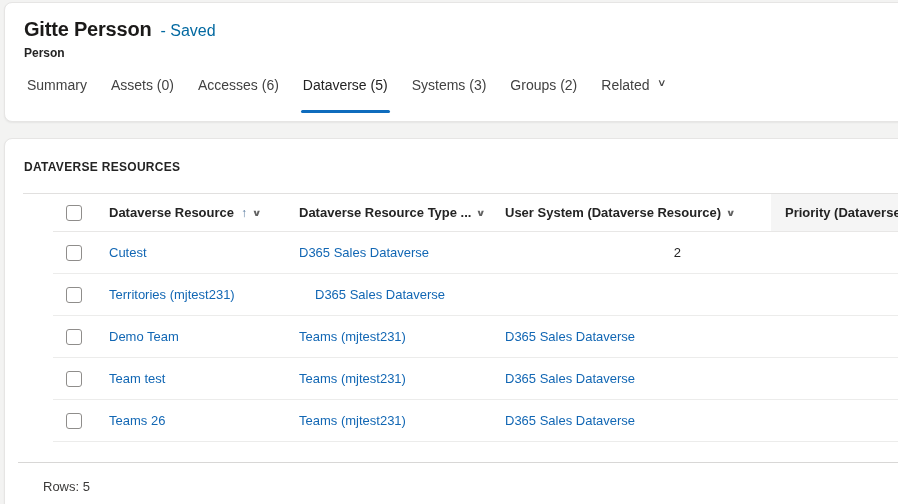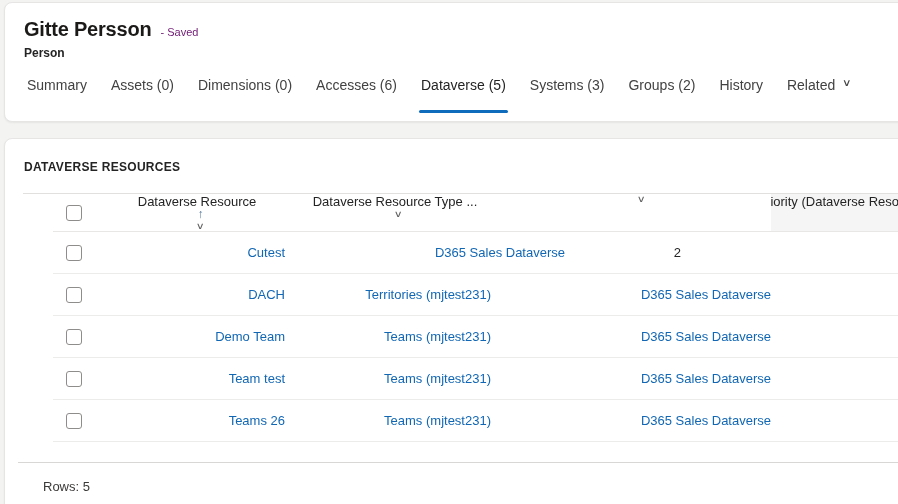--- a/index.html
+++ b/index.html
@@ -17,21 +17,21 @@
     border: 1px solid #e6e5e4;
     border-radius: 8px;
     box-shadow: 0 1px 2px rgba(0,0,0,0.06);
   }
   .card-header { top: 2px; height: 120px; }
   .card-body   { top: 138px; height: 402px; }
 
   
   .title-row { display: flex; align-items: baseline; gap: 9px; padding: 15px 0 0 19px; }
   .page-title { font-size: 20px; font-weight: 700; color: #1b1a19; letter-spacing: -0.2px; }
-  .save-status { font-size: 11px; color: #701a75; }
+  .save-status { font-size: 16px; color: #0369a1; }
   .entity-type { margin: 5px 0 0 19px; font-size: 12px; font-weight: 700; color: #242424; }
 
   .tab-list {
     position: absolute; left: 10px; right: 0; bottom: 0;
     height: 44px; display: flex; align-items: stretch;
   }
   .tab {
     position: relative; display: flex; 
     padding: 0 12px; font-size: 14px; color: #424242; cursor: pointer;
     white-space: nowrap;
@@ -45,42 +45,41 @@
   .tab .chevron { margin-left: 8px; font-size: 10px; color: #424242; transform: scaleX(1.3); }
 
   
   .section-title { padding: 21px 0 0 19px; font-size: 12px; font-weight: 700; letter-spacing: 0.3px; color: #242424; }
   .top-divider { height: 1px; background: #e1e0df; margin: 19px 0 0 18px; }
 
   .grid { margin-left: 48px; width: 848px; font-size: 13px; }
   .grid-header { display: flex; height: 38px; border-bottom: 1px solid #e8e7e6; }
   .hcell {
     display: flex; align-items: center; padding-left: 14px;
-    font-weight: 400; color: #242424; white-space: nowrap; overflow: hidden;
+    font-weight: 700; color: #242424; white-space: nowrap; overflow: hidden;
     cursor: pointer;
-    flex-direction: column;
   }
   .hcell .hlabel { overflow: hidden; }
   .sort-icon { margin-left: 7px; font-size: 12px; color: #54779c; flex: 0 0 auto; }
   .hchevron { margin-left: 6px; font-size: 9px; color: #616161; flex: 0 0 auto; transform: scaleX(1.35); }
 
   .col-check { flex: 0 0 42px; display: flex; align-items: center; justify-content: center; padding: 0; }
   .col1 { flex: 0 0 190px; }
   .col2 { flex: 0 0 206px; }
   .col3 { flex: 0 0 280px; }
   .col4 { flex: 0 0 130px; }
   .hcell.col4 { background: #f5f5f5; }
 
   .checkbox {
     width: 16px; height: 16px; flex: 0 0 16px;
     border: 1px solid #8f8d8b; border-radius: 3px; background: #fff; cursor: pointer;
   }
 
   .grid-row { display: flex; height: 42px; align-items: center; border-bottom: 1px solid #ececeb; }
-  .cell { padding-left: 14px; white-space: nowrap; overflow: hidden; text-align: right; }
+  .cell { padding-left: 14px; white-space: nowrap; overflow: hidden; }
   .cell.col-check { padding-left: 0; }
   a.link { color: var(--link, #1267b4); text-decoration: none; cursor: pointer; }
   .cell.num { text-align: right; padding-left: 0; padding-right: 14px; color: #242424; }
 
   .grid-footer-space { height: 20px; }
   .bottom-divider { height: 1px; background: #d8d7d6; margin-left: 13px; }
   .rows-count { margin: 16px 0 0 38px; font-size: 13px; color: #3b3a39; }
 </style>
 </head>
 <body>
@@ -97,41 +96,33 @@
     <nav class="tab-list">
       <div class="tab">
     <span class="tab-label">Summary</span>
 
   </div>
         <div class="tab">
     <span class="tab-label">Assets (0)</span>
 
   </div>
         <div class="tab">
-    <span class="tab-label">Dimensions (0)</span>
-
-  </div>
-        <div class="tab">
     <span class="tab-label">Accesses (6)</span>
 
   </div>
         <div class="tab active">
     <span class="tab-label">Dataverse (5)</span>
     <span class="tab-underline"></span>
   </div>
         <div class="tab">
     <span class="tab-label">Systems (3)</span>
 
   </div>
         <div class="tab">
     <span class="tab-label">Groups (2)</span>
-
-  </div>
-        <div class="tab">
-    <span class="tab-label">History</span>
 
   </div>
         <div class="tab">
         <span class="tab-label">Related</span>
         <span class="chevron">∨</span>
       </div>
     </nav>
   </div>
 
   <div class="card card-body">
@@ -146,41 +137,41 @@
         <div class="hcell col1">
           <span class="hlabel">Dataverse Resource</span>
           <span class="sort-icon">↑</span>
           <span class="hchevron">∨</span>
         </div>
         <div class="hcell col2">
           <span class="hlabel">Dataverse Resource Type ...</span>
           <span class="hchevron">∨</span>
         </div>
         <div class="hcell col3">
+          <span class="hlabel">User System (Dataverse Resource)</span>
           <span class="hchevron">∨</span>
         </div>
         <div class="hcell col4">
           <span class="hlabel">Priority (Dataverse Resource)</span>
         </div>
       </div>
 
       <div>
           <div class="grid-row">
     <div class="cell col-check">
       <span class="checkbox"></span>
     </div>
     <div class="cell col1"><a class="link">Cutest</a></div>
     <div class="cell col3"><a class="link">D365 Sales Dataverse</a></div>
     <div class="cell col4 num">2</div>
   </div>
           <div class="grid-row">
     <div class="cell col-check">
       <span class="checkbox"></span>
     </div>
-    <div class="cell col1"><a class="link">DACH</a></div>
     <div class="cell col2"><a class="link">Territories (mjtest231)</a></div>
     <div class="cell col3"><a class="link">D365 Sales Dataverse</a></div>
     <div class="cell col4 num"></div>
   </div>
           <div class="grid-row">
     <div class="cell col-check">
       <span class="checkbox"></span>
     </div>
     <div class="cell col1"><a class="link">Demo Team</a></div>
     <div class="cell col2"><a class="link">Teams (mjtest231)</a></div>

